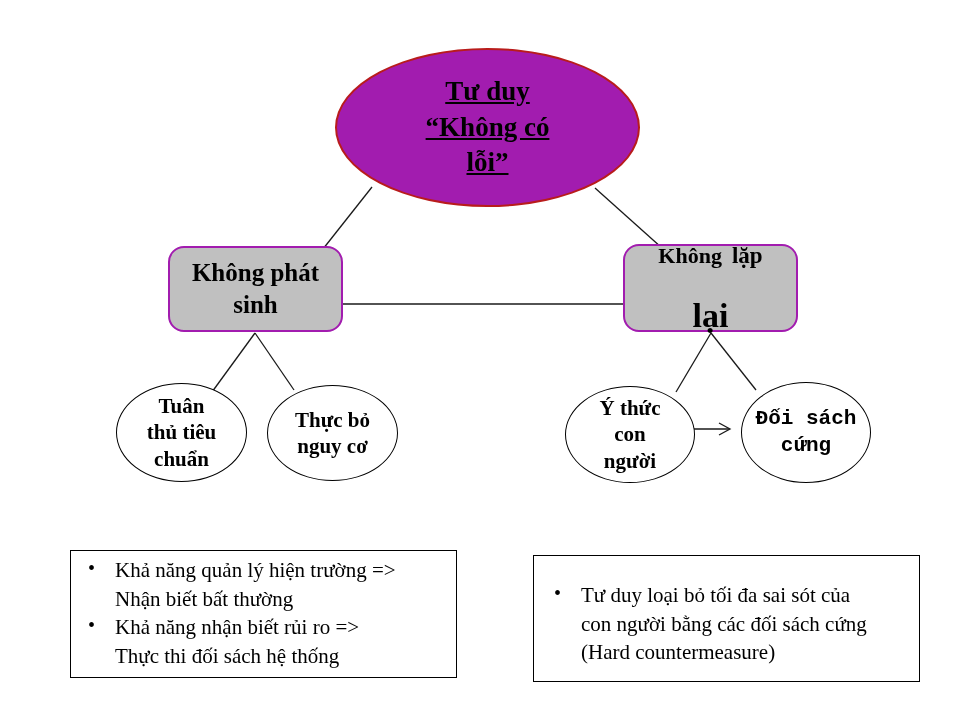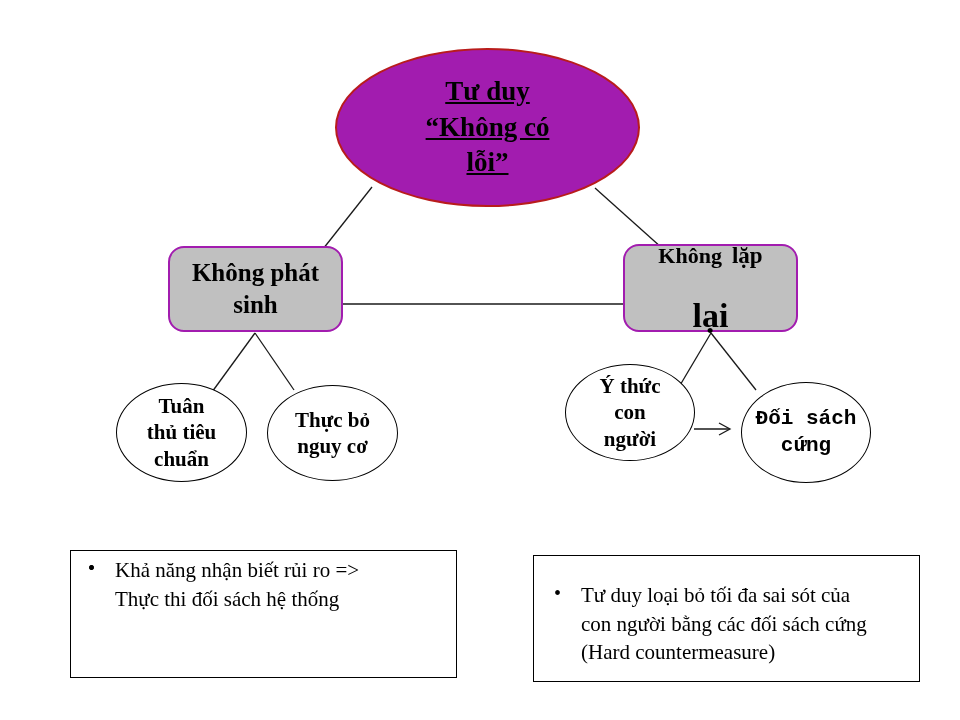--- a/index.html
+++ b/index.html
@@ -48,21 +48,21 @@
     border: 1.5px solid #000000;
     border-radius: 50%;
     font-size: 21px;
     line-height: 1.25;
   }
   #node-root      { left: 335px; top: 48px;  width: 305px; height: 159px; }
   #node-no-occur  { left: 168px; top: 246px; width: 175px; height: 86px; }
   #node-no-repeat { left: 623px; top: 244px; width: 175px; height: 88px; line-height: 1.12; }
   #node-standards { left: 116px; top: 383px; width: 131px; height: 99px; }
   #node-risk      { left: 267px; top: 385px; width: 131px; height: 96px; }
-  #node-awareness { left: 565px; top: 364px; width: 130px; height: 97px; }
+  #node-awareness { left: 565px; top: 386px; width: 130px; height: 97px; }
   #node-hard      { left: 741px; top: 382px; width: 130px; height: 101px; font-family: Liberation Mono, monospace; }
   .nr-big   { font-size: 22px; }
   .nr-small { font-size: 23px; margin-left: 10px; }
   .nr-mid   { font-size: 34px; }
   .notebox {
     position: absolute;
     box-sizing: border-box;
     background: #ffffff;
     border: 1.5px solid #000000;
     font-size: 21px;
@@ -130,21 +130,22 @@
 
   <div id="node-awareness" class="node circle">Ý thức
 con
 người</div>
 
   <div id="node-hard" class="node circle">Đối sách
 cứng</div>
 
   <div id="note-left" class="notebox">
     <ul>
-      <li><span class="bullet">•</span></li>
+      <li><span class="bullet">•</span><span>Khả năng quản lý hiện trường =&gt;
+Nhận biết bất thường</span></li>
       <li><span class="bullet">•</span><span>Khả năng nhận biết rủi ro =&gt;
 Thực thi đối sách hệ thống</span></li>
     </ul>
   </div>
 
   <div id="note-right" class="notebox">
     <ul>
       <li><span class="bullet">•</span><span>Tư duy loại bỏ tối đa sai sót của
 con người bằng các đối sách cứng
 (Hard countermeasure)</span></li>

